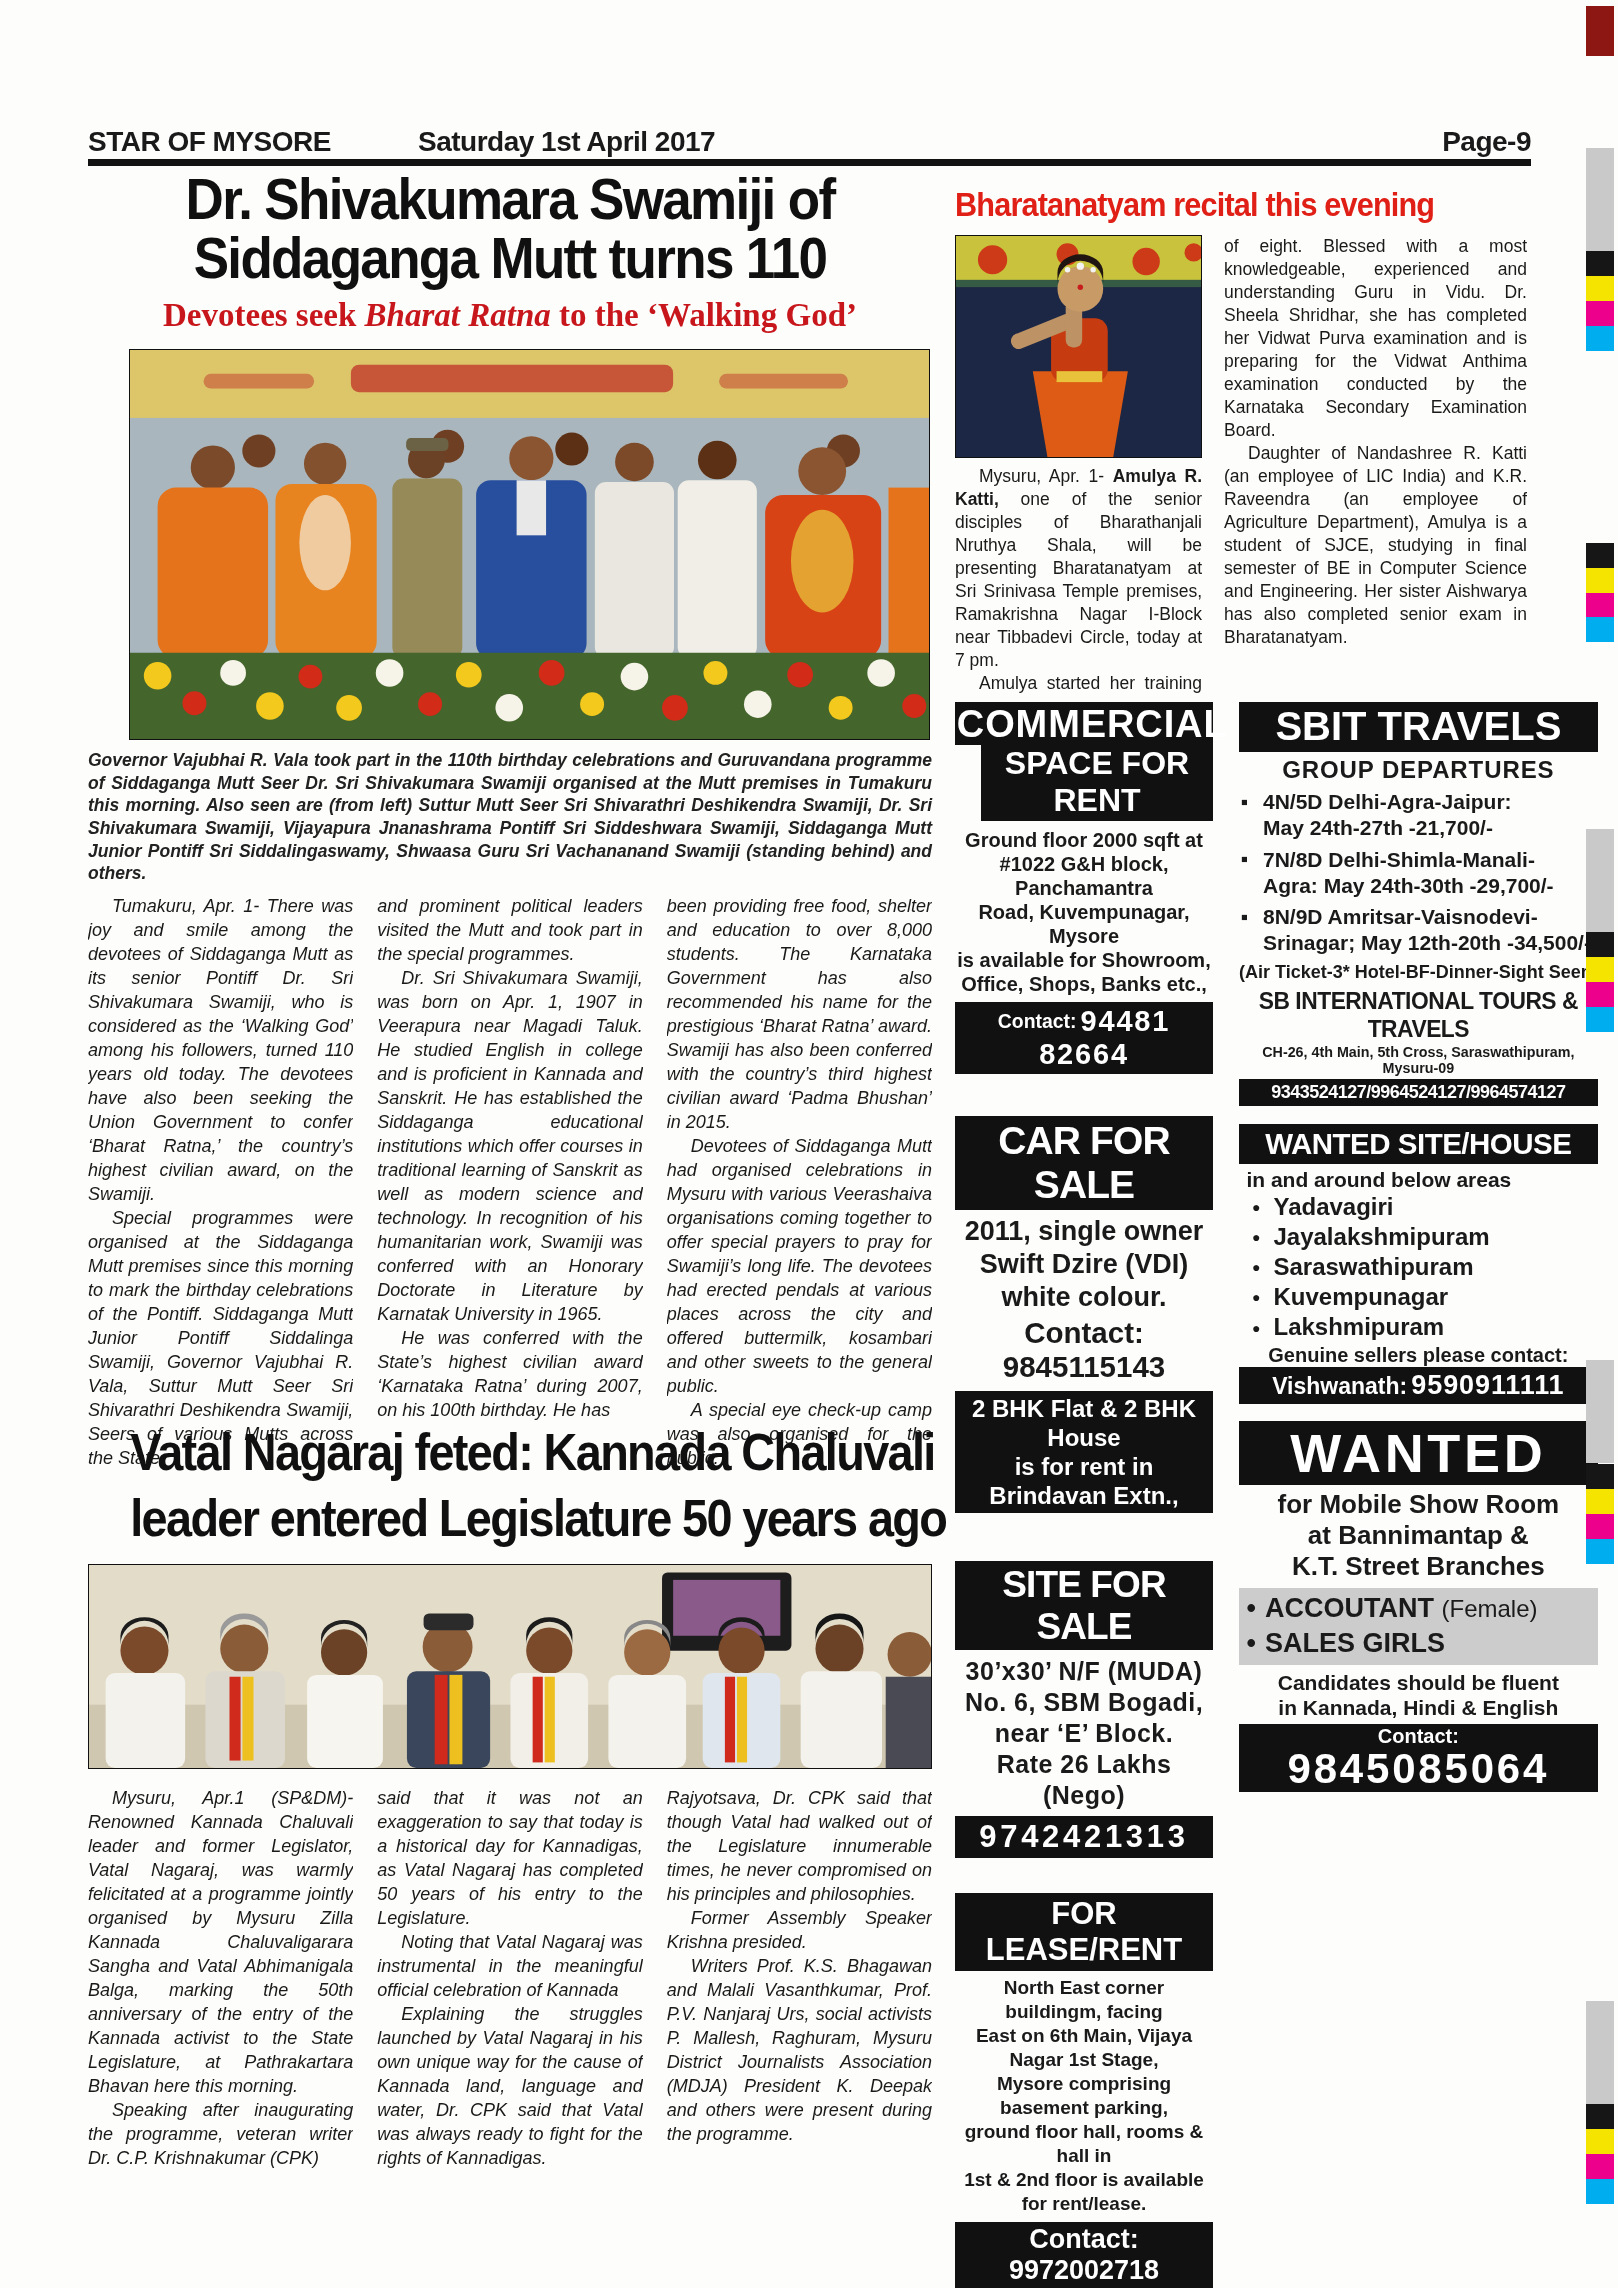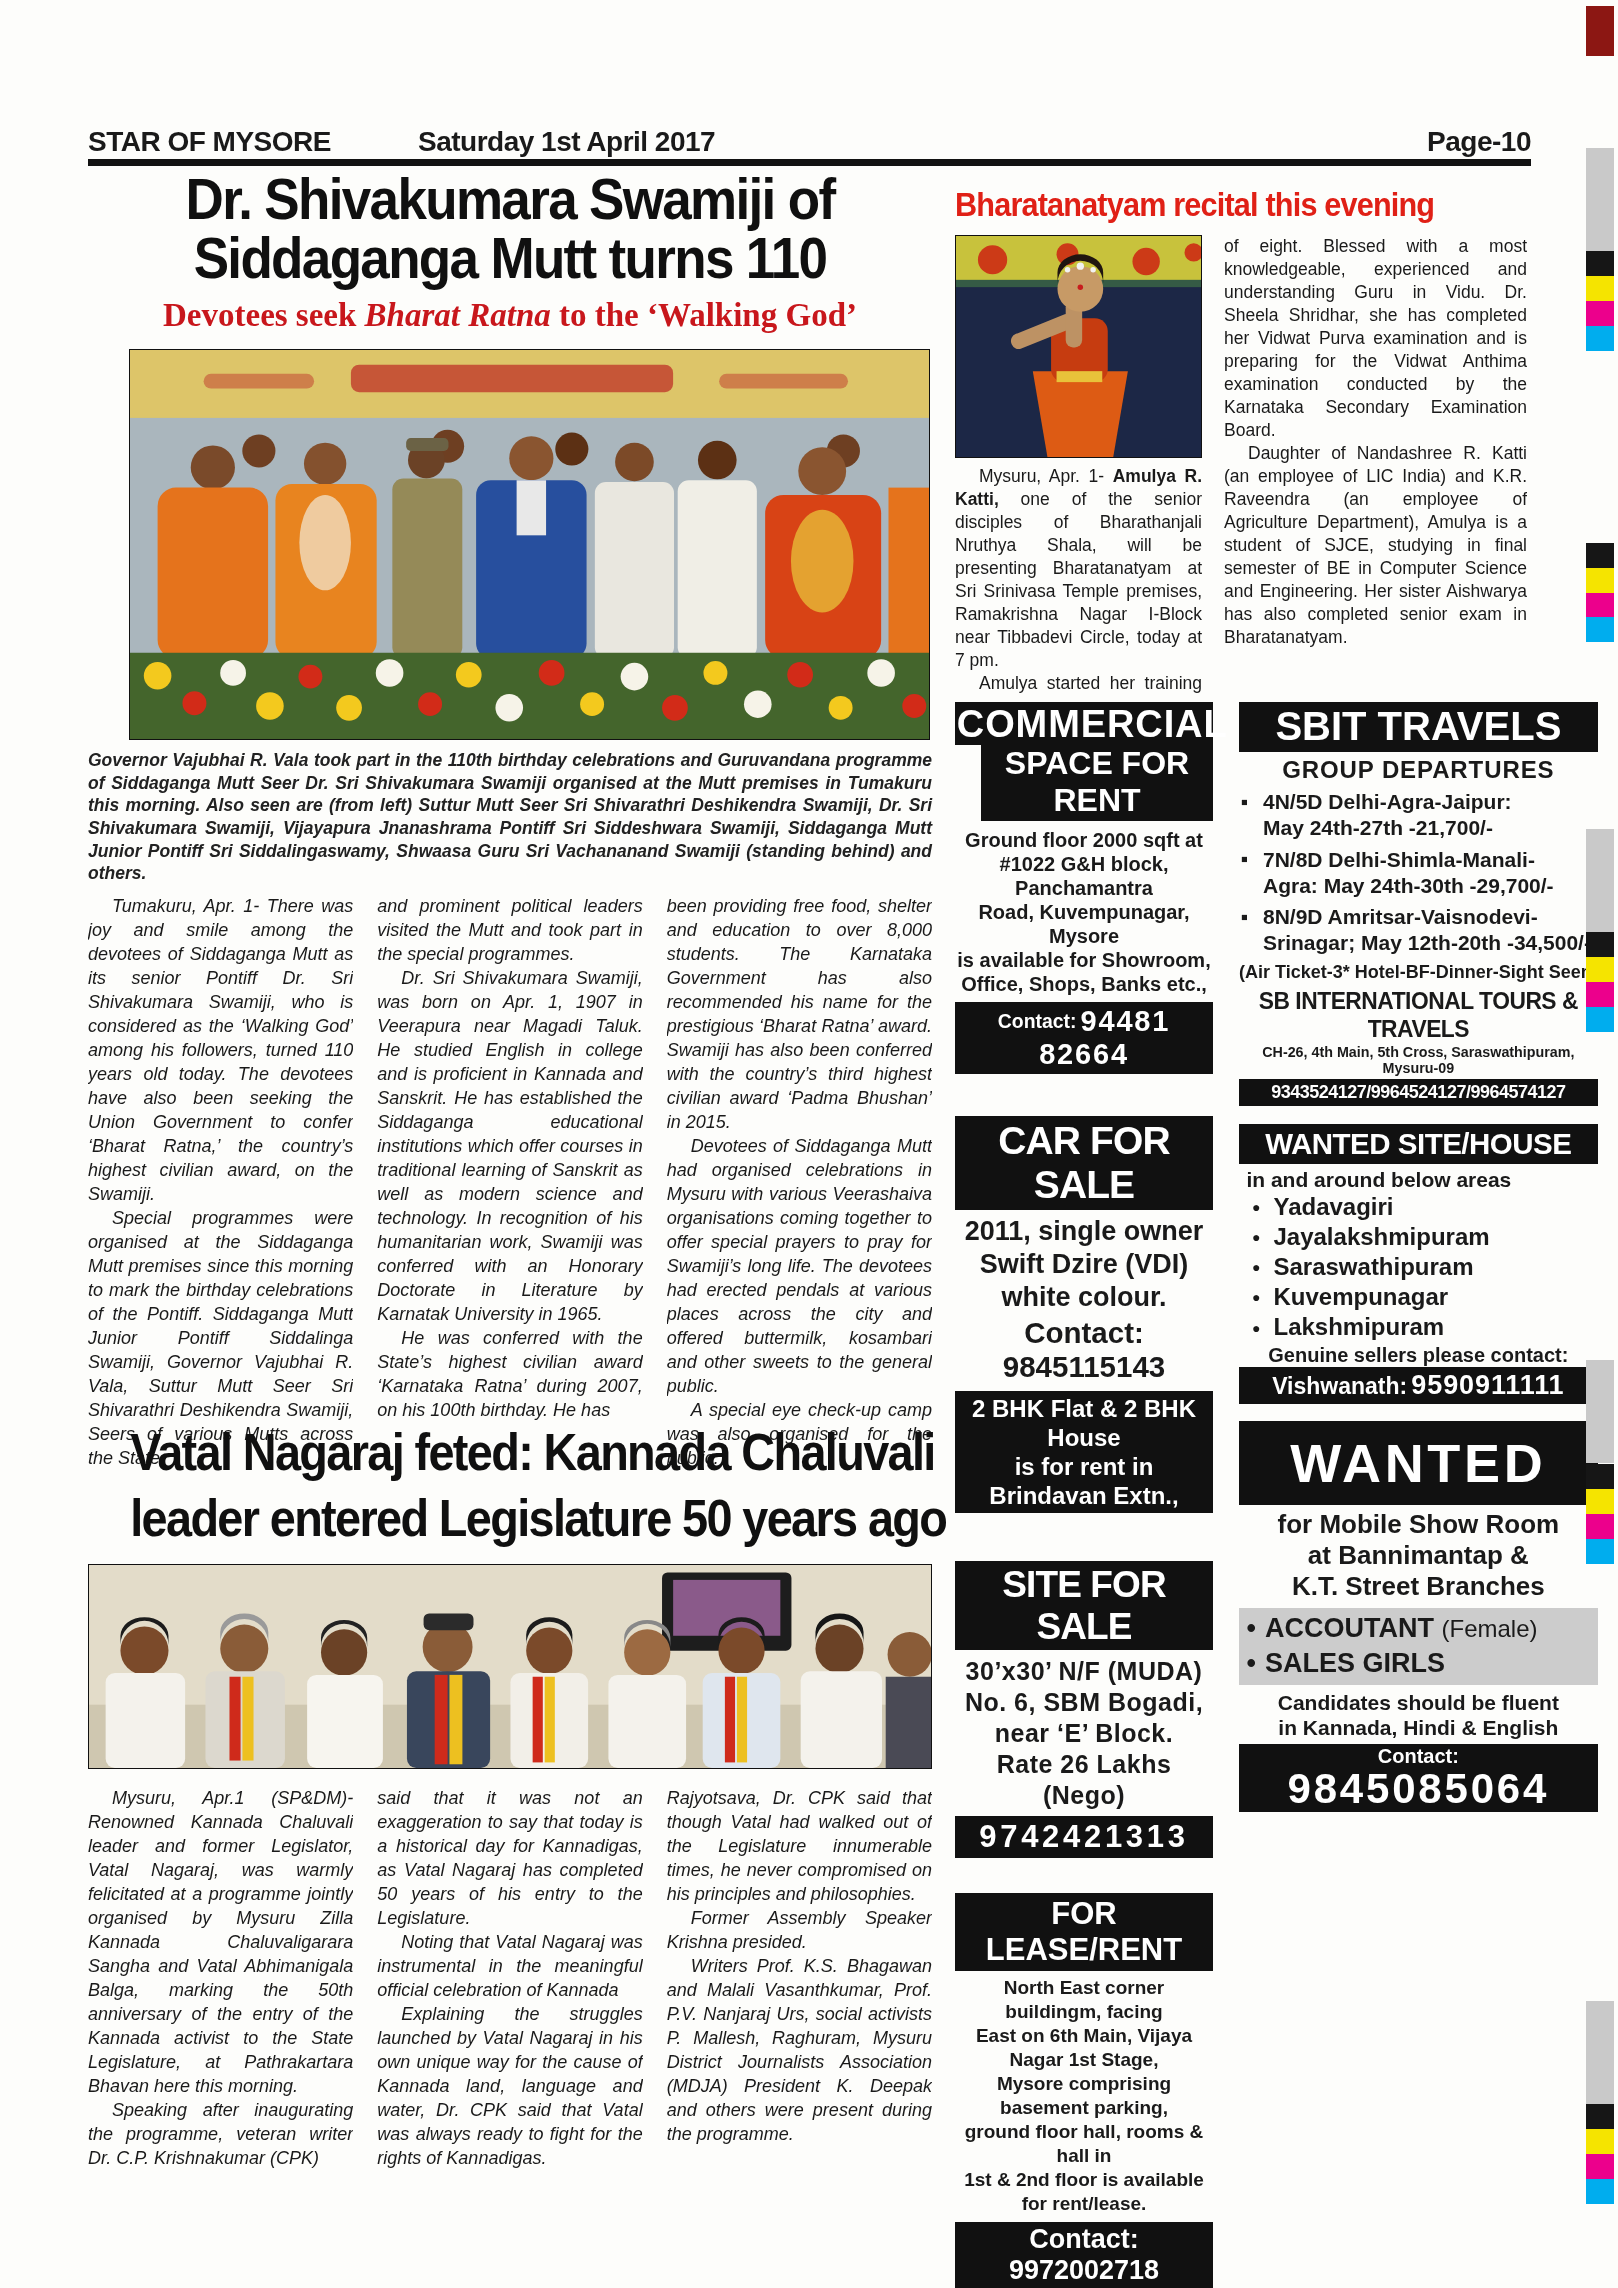--- a/index.html
+++ b/index.html
@@ -81,21 +81,21 @@
   .sbit-ph{font-size:18px;letter-spacing:-0.5px;}
   .gap-sbit{margin-bottom:18.5px;}
   .t-wsite{font-size:29.5px;letter-spacing:-0.5px;}
   .wsite-sub{font-weight:bold;font-size:21px;margin-top:3.7px;text-align:left;padding-left:7.4px;}
   .w-area{text-align:left;font-weight:bold;font-size:24px;line-height:30px;padding-left:13px;}
   .w-area::before{content:"●";font-size:14px;vertical-align:2.8px;margin-right:13px;}
   .wsite-note{font-weight:bold;font-size:20px;margin-top:1.8px;}
   .wsite-bar .nm{font-size:23px;}
   .wsite-bar .ph{font-size:27px;letter-spacing:0.9px;}
   .gap-wsite{margin-bottom:16.6px;}
-  .t-wstaff{font-size:54px;letter-spacing:3.7px;padding:11px;}
+  .t-wstaff{font-size:54px;letter-spacing:3.7px;padding:1px;}
   .ws-l{font-weight:bold;font-size:26px;line-height:31px;}
   .ws-band{background:#ccc;margin-top:5.5px;padding:3.7px 7.4px;}
   .ws-role{text-align:left;font-weight:bold;font-size:27px;line-height:35px;}
   .ws-role::before{content:"•";margin-right:9.2px;}
   .ws-role .sm{font-weight:normal;font-size:24px;}
   .ws-note{font-weight:bold;font-size:21px;line-height:25px;margin-top:4.6px;}
   .ws-cbar{margin-top:4.6px;padding:0.9px;}
   .ws-cbar .lbl{font-size:20px;display:block;line-height:22px;}
   .ws-cbar .ph{font-size:42px;letter-spacing:2.8px;line-height:44px;}
   .b{font-weight:bold;}
@@ -112,21 +112,21 @@
   .photo svg{display:block;width:100%;height:100%;}
 </style>
 </head>
 <body>
 
 <div id="page">
 
   <div class="masthead">
     <span class="m-paper">STAR OF MYSORE</span>
     <span class="m-date">Saturday 1st April 2017</span>
-    <span class="m-page">Page-10</span>
+    <span class="m-page">Page-9</span>
   </div>
   <div class="mast-rule"></div>
 
   <div class="a1">
     <div class="hl">Dr. Shivakumara Swamiji of</div>
     <div class="hl">Siddaganga Mutt turns 110</div>
     <div class="sub"><span>Devotees seek </span><span class="em">Bharat Ratna</span><span> to the ‘Walking God’</span></div>
 
     <div class="photo1 photo">
       <svg viewBox="0 0 868 424" preserveAspectRatio="none">

